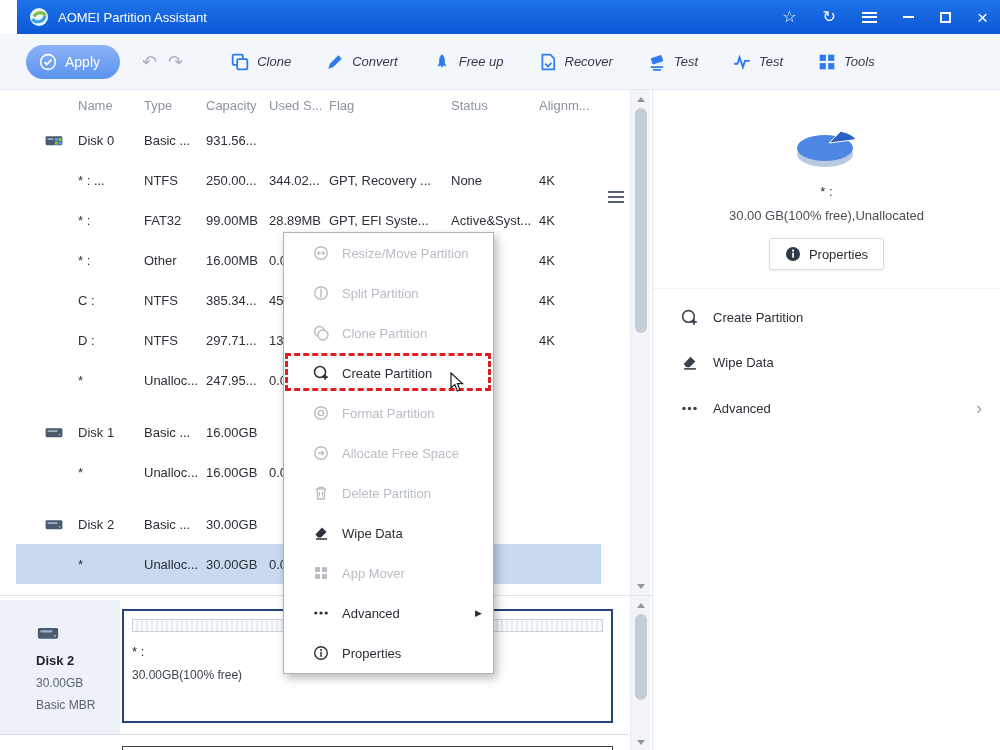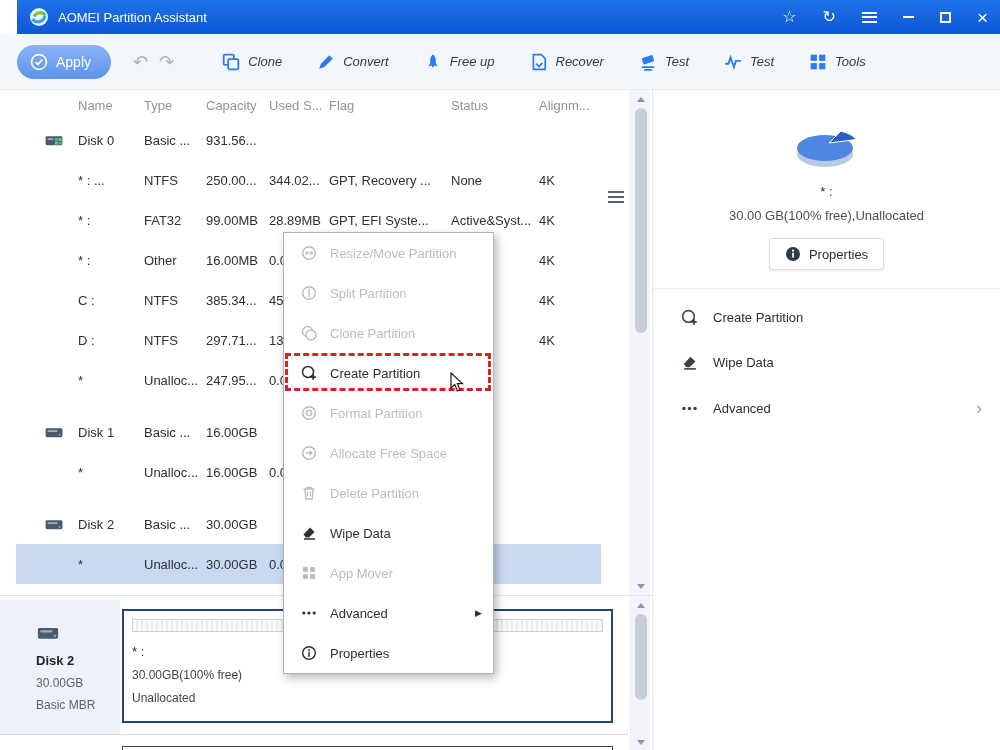--- a/index.html
+++ b/index.html
@@ -18,21 +18,21 @@
   .tbi { font-size:16px; line-height:1; cursor:default; }
   .menu-bars { display:inline-block; width:15px; height:11px;
                border-top:2px solid #fff; border-bottom:2px solid #fff; position:relative; }
   .menu-bars::after { content:""; position:absolute; left:0; top:2.5px; width:15px; height:2px; background:#fff; }
   .win-min { display:inline-block; width:11px; height:2px; background:#fff; }
   .win-max { display:inline-block; width:11px; height:11px; border:2px solid #fff; }
   .win-close { font-size:19px; line-height:1; }
 
   
   .toolbar { position:absolute; top:34px; left:0; right:0; height:56px; background:#f3f7fc;
-             border-bottom:1px solid #e3e9f1; display:flex; align-items:center; padding-left:17px; }
+             border-bottom:1px solid #e3e9f1; display:flex; align-items:center; padding-left:26px; }
   .apply-btn { display:flex; align-items:center; gap:8px; width:94px; height:34px; border:none;
                border-radius:17px; background:linear-gradient(#8cb2f5,#5b93f0); color:#fff;
                font-size:14px; padding-left:13px; font-family:inherit; }
   .apply-ico { width:18px; height:18px; display:inline-flex; }
   .undo { color:#a9b1bc; font-size:18px; margin-left:22px; }
   .redo { color:#a9b1bc; font-size:18px; margin-left:11px; }
   #toolbar-buttons { display:flex; margin-left:48px; gap:35px;font-style:italic; }
   .tb-btn { display:flex; align-items:center; gap:8px; color:#333a44; font-size:13px; cursor:default; }
   .tb-ico { width:18px; height:18px; color:#2d7bf2; display:inline-flex; }
   .tb-ico svg, .apply-ico svg, .mi-ico svg, .rp-ico svg, .rp-props-ico svg, .disk-ico svg, .strip-disk-ico svg { width:100%; height:100%; display:block; }
@@ -92,21 +92,21 @@
   .rect-label1 { margin-top:12px; font-size:13px; color:#1d2129; }
   .rect-label2, .rect-label3 { margin-top:9px; font-size:12px; color:#3f454e; }
   .next-divider { position:absolute; top:138px; left:0; width:628px; border-top:1px solid #d9dee5; }
   .next-rect { position:absolute; top:150px; left:122px; width:491px; height:6px;
                border:1px solid #39434f; border-bottom:none; background:#fff; }
 
   
   .context-menu { position:absolute; left:283px; top:232px; width:211px; background:#fff;
                   border:1px solid #adb2b9; box-shadow:3px 4px 9px rgba(0,0,0,.28); z-index:50; }
   .menu-item { height:40px; display:flex; align-items:center; gap:13px; padding-left:17px;
-               font-size:13px; color:#2b2f36; position:relative; }
+               font-size:13px; color:#2b2f36; position:relative;margin-left:12px; }
   .menu-item.disabled { color:#b8bdc4; }
   .mi-ico { width:16px; height:16px; flex:0 0 16px; display:inline-flex; }
   .sub-arrow { position:absolute; right:11px; font-size:9px; color:#2b2f36; }
   .red-box { position:absolute; left:1px; width:206px; height:38px; border:3px dashed #e02020;
              z-index:60; pointer-events:none; }
 
   .cursor { position:absolute; left:450px; top:372px; z-index:100; }
 </style>
 </head>
 <body>
@@ -430,21 +430,20 @@
           </svg>
         </span>
       <div class="dname">Disk 2</div>
       <div class="dsize">30.00GB</div>
       <div class="dtype">Basic MBR</div>
     </div>
     <div class="disk-rect">
       <div class="bar"></div>
       <div class="rect-label1">* :</div>
       <div class="rect-label2">30.00GB(100% free)</div>
-      <div class="rect-label3">Unallocated</div>
     </div>
     <div class="next-divider"></div>
     <div class="next-rect"></div>
     <div class="vscroll vs-bottom">
       <div class="sb-btn sb-top">
           <div class="tri-up"></div>
         </div>
       <div class="sb-thumb th-bottom"></div>
       <div class="sb-btn sb-bottom">
           <div class="tri-down"></div>

